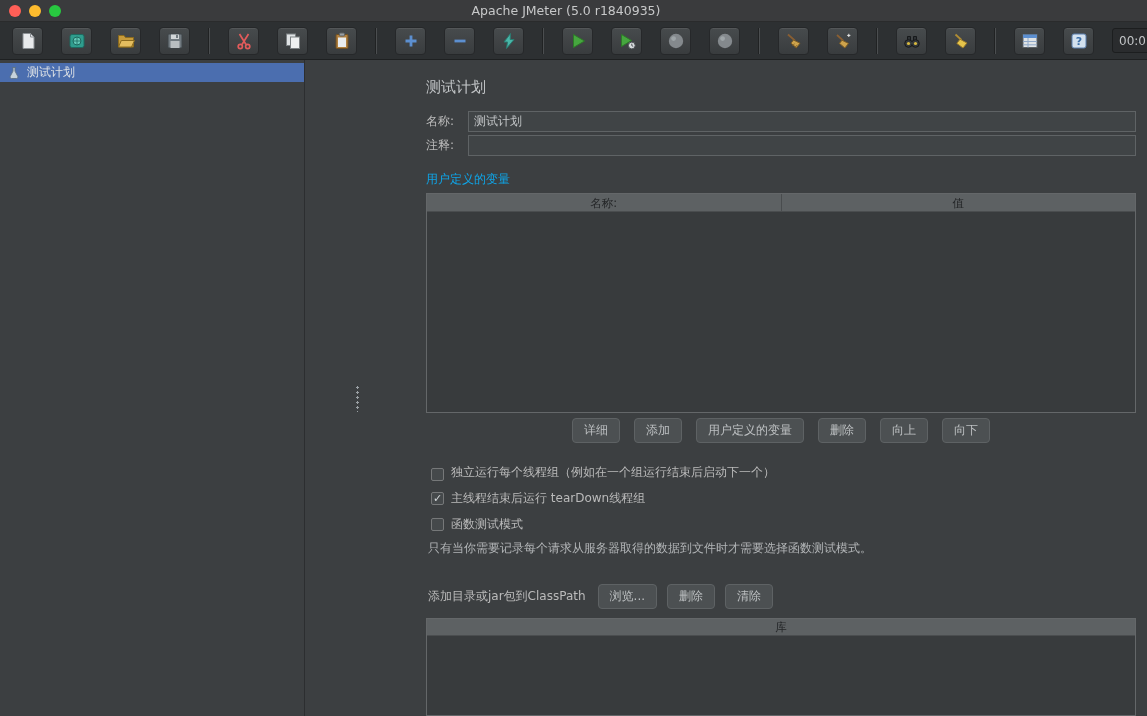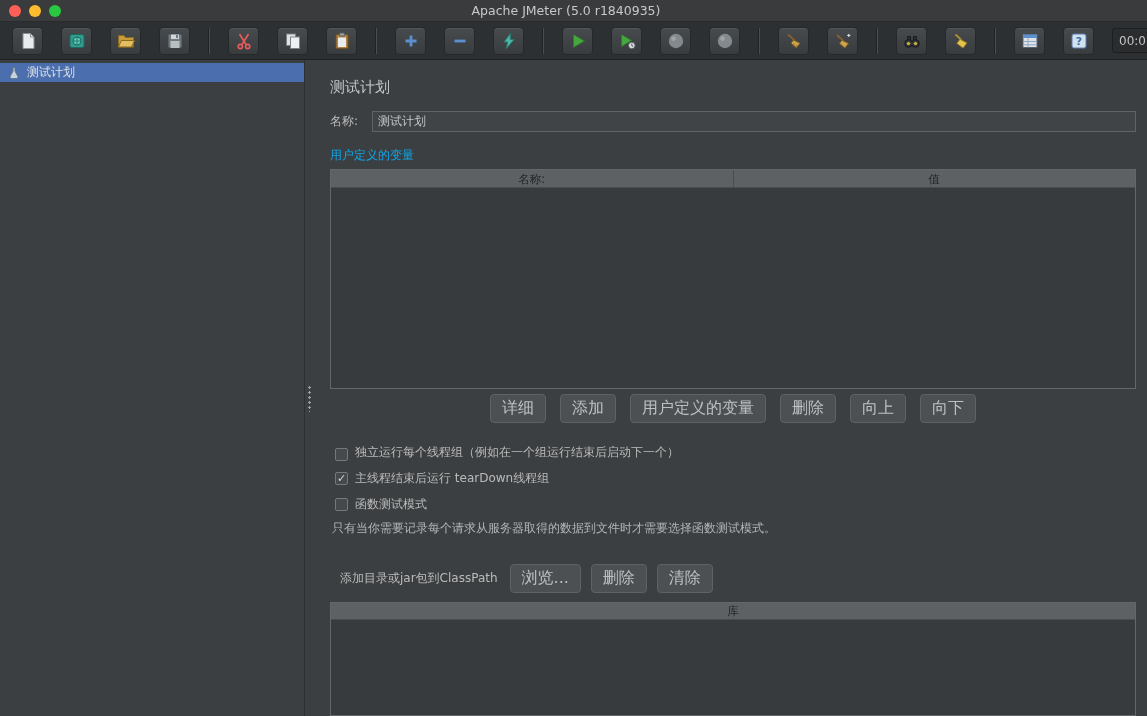--- a/index.html
+++ b/index.html
@@ -41,21 +41,21 @@
   }
   .tb-btn svg { width:20px; height:20px; display:block; }
   .tb-sep { width:2px; height:26px; border-left:1px solid #202223; border-right:1px solid #4b4e50; flex:0 0 auto; }
   .tb-timer {
     margin-left:auto; margin-right:-12px; height:25px; min-width:58px;
     background:#2a2c2e; border:1px solid #1c1e1f; border-radius:3px;
     display:flex; align-items:center; padding:0 6px; color:#c0c3c5; white-space:nowrap;
   }
 
   
-  .content { flex:1; display:flex; min-height:0; }
+  .content { flex:1; display:flex; min-height:0;gap:48px; }
 
   .tree {
     width:305px; flex:0 0 auto; background:#3c3f41; border-right:1px solid #2c2e30;
     padding-top:3px; overflow:hidden;
   }
   .tree-item {
     height:19px; display:flex; align-items:center; gap:6px; padding:0 0 0 7px;
     color:#bbbbbb; cursor:default;
   }
   .tree-item.selected { background:#4b6eaf; color:#dfe3e6; }
@@ -92,36 +92,36 @@
   .th {
     flex:1; text-align:center; line-height:18px; font-size:11.5px; color:#242628;
     overflow:hidden; white-space:nowrap;
   }
   .th + .th { border-left:1px solid #494c4e; }
   .tbody { flex:1; }
 
   .btn-row { display:flex; justify-content:center; gap:14px; margin-top:5px; flex:0 0 auto; }
   .btn {
     background:#4c5052; border:1px solid #5e6264; border-radius:4px; color:#bdc0c2;
-    font-family:inherit; font-size:16px; padding:3px 11px; white-space:nowrap; cursor:default;
+    font-family:inherit; font-size:12px; padding:3px 11px; white-space:nowrap; cursor:default;
   }
 
   .cb-row { display:flex; align-items:center; gap:7px; margin-left:5px; flex:0 0 auto; }
   .cb-row.first { margin-top:21px;align-items:flex-end; }
   .cb-row + .cb-row { margin-top:9px; }
   .cb {
     width:13px; height:13px; background:#45494b; border:1px solid #767879; border-radius:2px;
     display:inline-flex; align-items:center; justify-content:center; flex:0 0 auto;
     font-size:11px; color:#d4d8da; line-height:1;
   }
   .cb.checked::after { content:"✓"; margin-top:-1px; }
 
   .note { margin-top:7px; margin-left:2px; line-height:17px; color:#b2b5b7; flex:0 0 auto; }
 
-  .cp-row { display:flex; align-items:center; gap:10px; margin-top:27px; margin-left:10px; flex:0 0 auto; }
+  .cp-row { display:flex; align-items:center; gap:10px; margin-top:27px; margin-left:2px; flex:0 0 auto; }
   .cp-row .cp-label { margin-right:2px; }
 
   .lib-table {
     border:1px solid #646769; margin-top:9px; flex:1; min-height:0;
     display:flex; flex-direction:column; background:#383b3d;
   }
   .lib-table .th-single {
     height:17px; background:#5d6163; border-bottom:1px solid #4a4d4f;
     text-align:center; line-height:17px; font-size:11.5px; color:#242628; flex:0 0 auto;
   }
@@ -324,20 +324,24 @@
       <div class="grip"></div>
     </div>
 
     <div class="main">
 
       <div class="panel-title">测试计划</div>
 
       <div class="field-row">
         <label>名称:</label>
         <input type="text" value="测试计划" style="">
+      </div>
+      <div class="field-row">
+        <label>注释:</label>
+        <input type="text" value="" style="">
       </div>
 
       <div class="section-title">用户定义的变量</div>
 
       <div class="var-table">
         <div class="thead">
           <div class="th">名称:</div>
           <div class="th">值</div>
         </div>
         <div class="tbody"></div>

